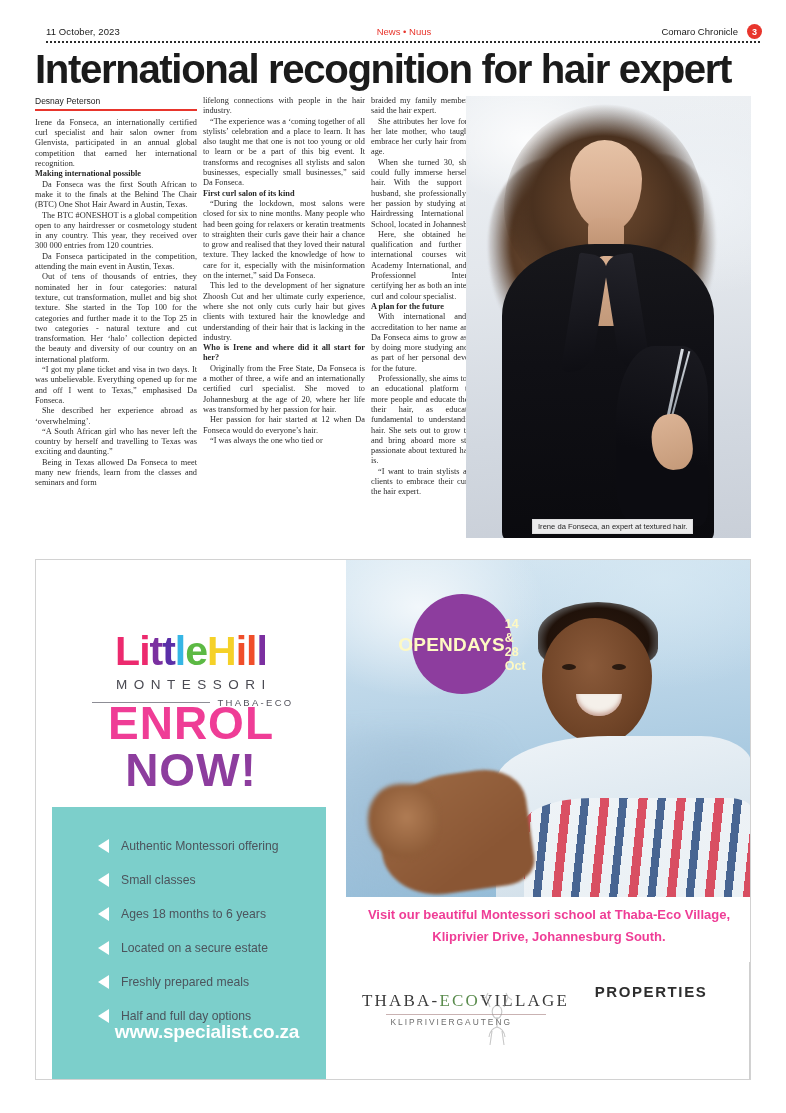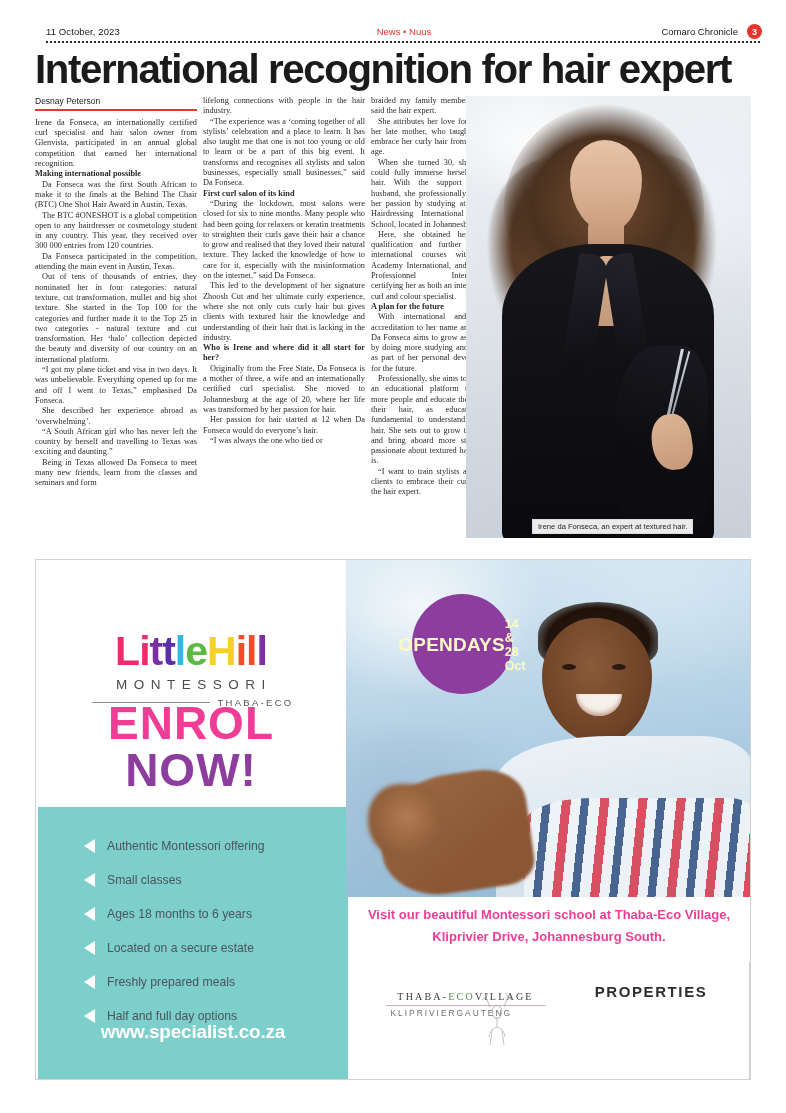--- a/index.html
+++ b/index.html
@@ -238,21 +238,21 @@
     line-height: 46px; color: #ef3d96;
   }
   .enrol-2 {
     font-family: "Liberation Sans", sans-serif;
     font-weight: bold; font-size: 46px; letter-spacing: 1px;
     line-height: 48px; color: #8d3d9e;
   }
 
   
   .teal {
-    position: absolute; left: 2px; bottom: 0; width: 310px; height: 272px;
+    position: absolute; left: 16px; bottom: 0; width: 274px; height: 272px;
     background: #7ccfcb;
   }
   .bullets {
     position: absolute; left: 46px; top: 22px; width: 250px;
   }
   .bullet {
     display: flex; align-items: center; gap: 12px;
     height: 34px;
   }
   .bullet-tri {
@@ -363,21 +363,21 @@
 
   
   .adlogos {
     position: absolute; left: 310px; bottom: 10px; width: 406px; height: 92px;
   }
   .thaba {
     position: absolute; left: 12px; top: 14px; width: 215px; text-align: center;
   }
   .thaba-row {
     font-family: "Liberation Serif", serif;
-    font-size: 10px; letter-spacing: 2.2px; color: #3c3c3c;
+    font-size: 17px; letter-spacing: 2.2px; color: #3c3c3c;
     white-space: nowrap;
   }
   .thaba-row .eco { color: #5b8c4e; }
   .thaba-line {
     width: 160px; height: 1.2px; background: #c9b2b2; margin: 3px auto 2px;
   }
   .thaba-sub {
     font-family: "Liberation Sans", sans-serif;
     font-size: 8.4px; letter-spacing: 2px; color: #6d6d6d;
     display: flex; justify-content: flex-start; width: 150px; margin: 0 auto;

